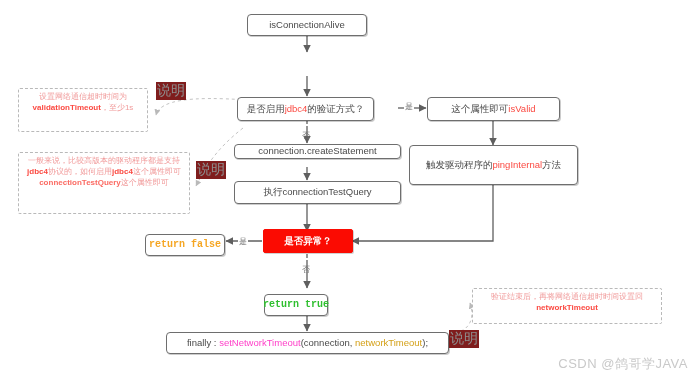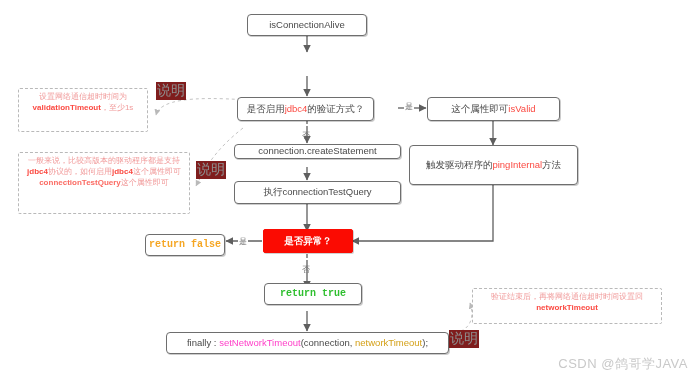--- a/index.html
+++ b/index.html
@@ -167,21 +167,21 @@
   </div>
 
   <div class="node decision-hot" style="left:263px;top:229px;width:90px;height:24px;">
     <span>是否异常？</span>
   </div>
 
   <div class="node mono" style="left:145px;top:234px;width:80px;height:22px;">
     <span class="ret-false">return false</span>
   </div>
 
-  <div class="node mono" style="left:264px;top:283px;width:98px;height:22px;">
+  <div class="node mono" style="left:264px;top:294px;width:64px;height:22px;">
     <span class="ret-true">return true</span>
   </div>
 
   <div class="node" style="left:166px;top:332px;width:283px;height:22px;">
     <span><span class="kw-dark">finally : </span><span class="kw-pink">setNetworkTimeout</span><span class="kw-dark">(connection, </span><span class="kw-gold">networkTimeout</span><span class="kw-dark">);</span></span>
   </div>
 
   <div class="elabel" style="left:404px;top:101px;">是</div>
   <div class="elabel vert" style="left:299px;top:124px;">否</div>
   <div class="elabel" style="left:238px;top:236px;">是</div>

